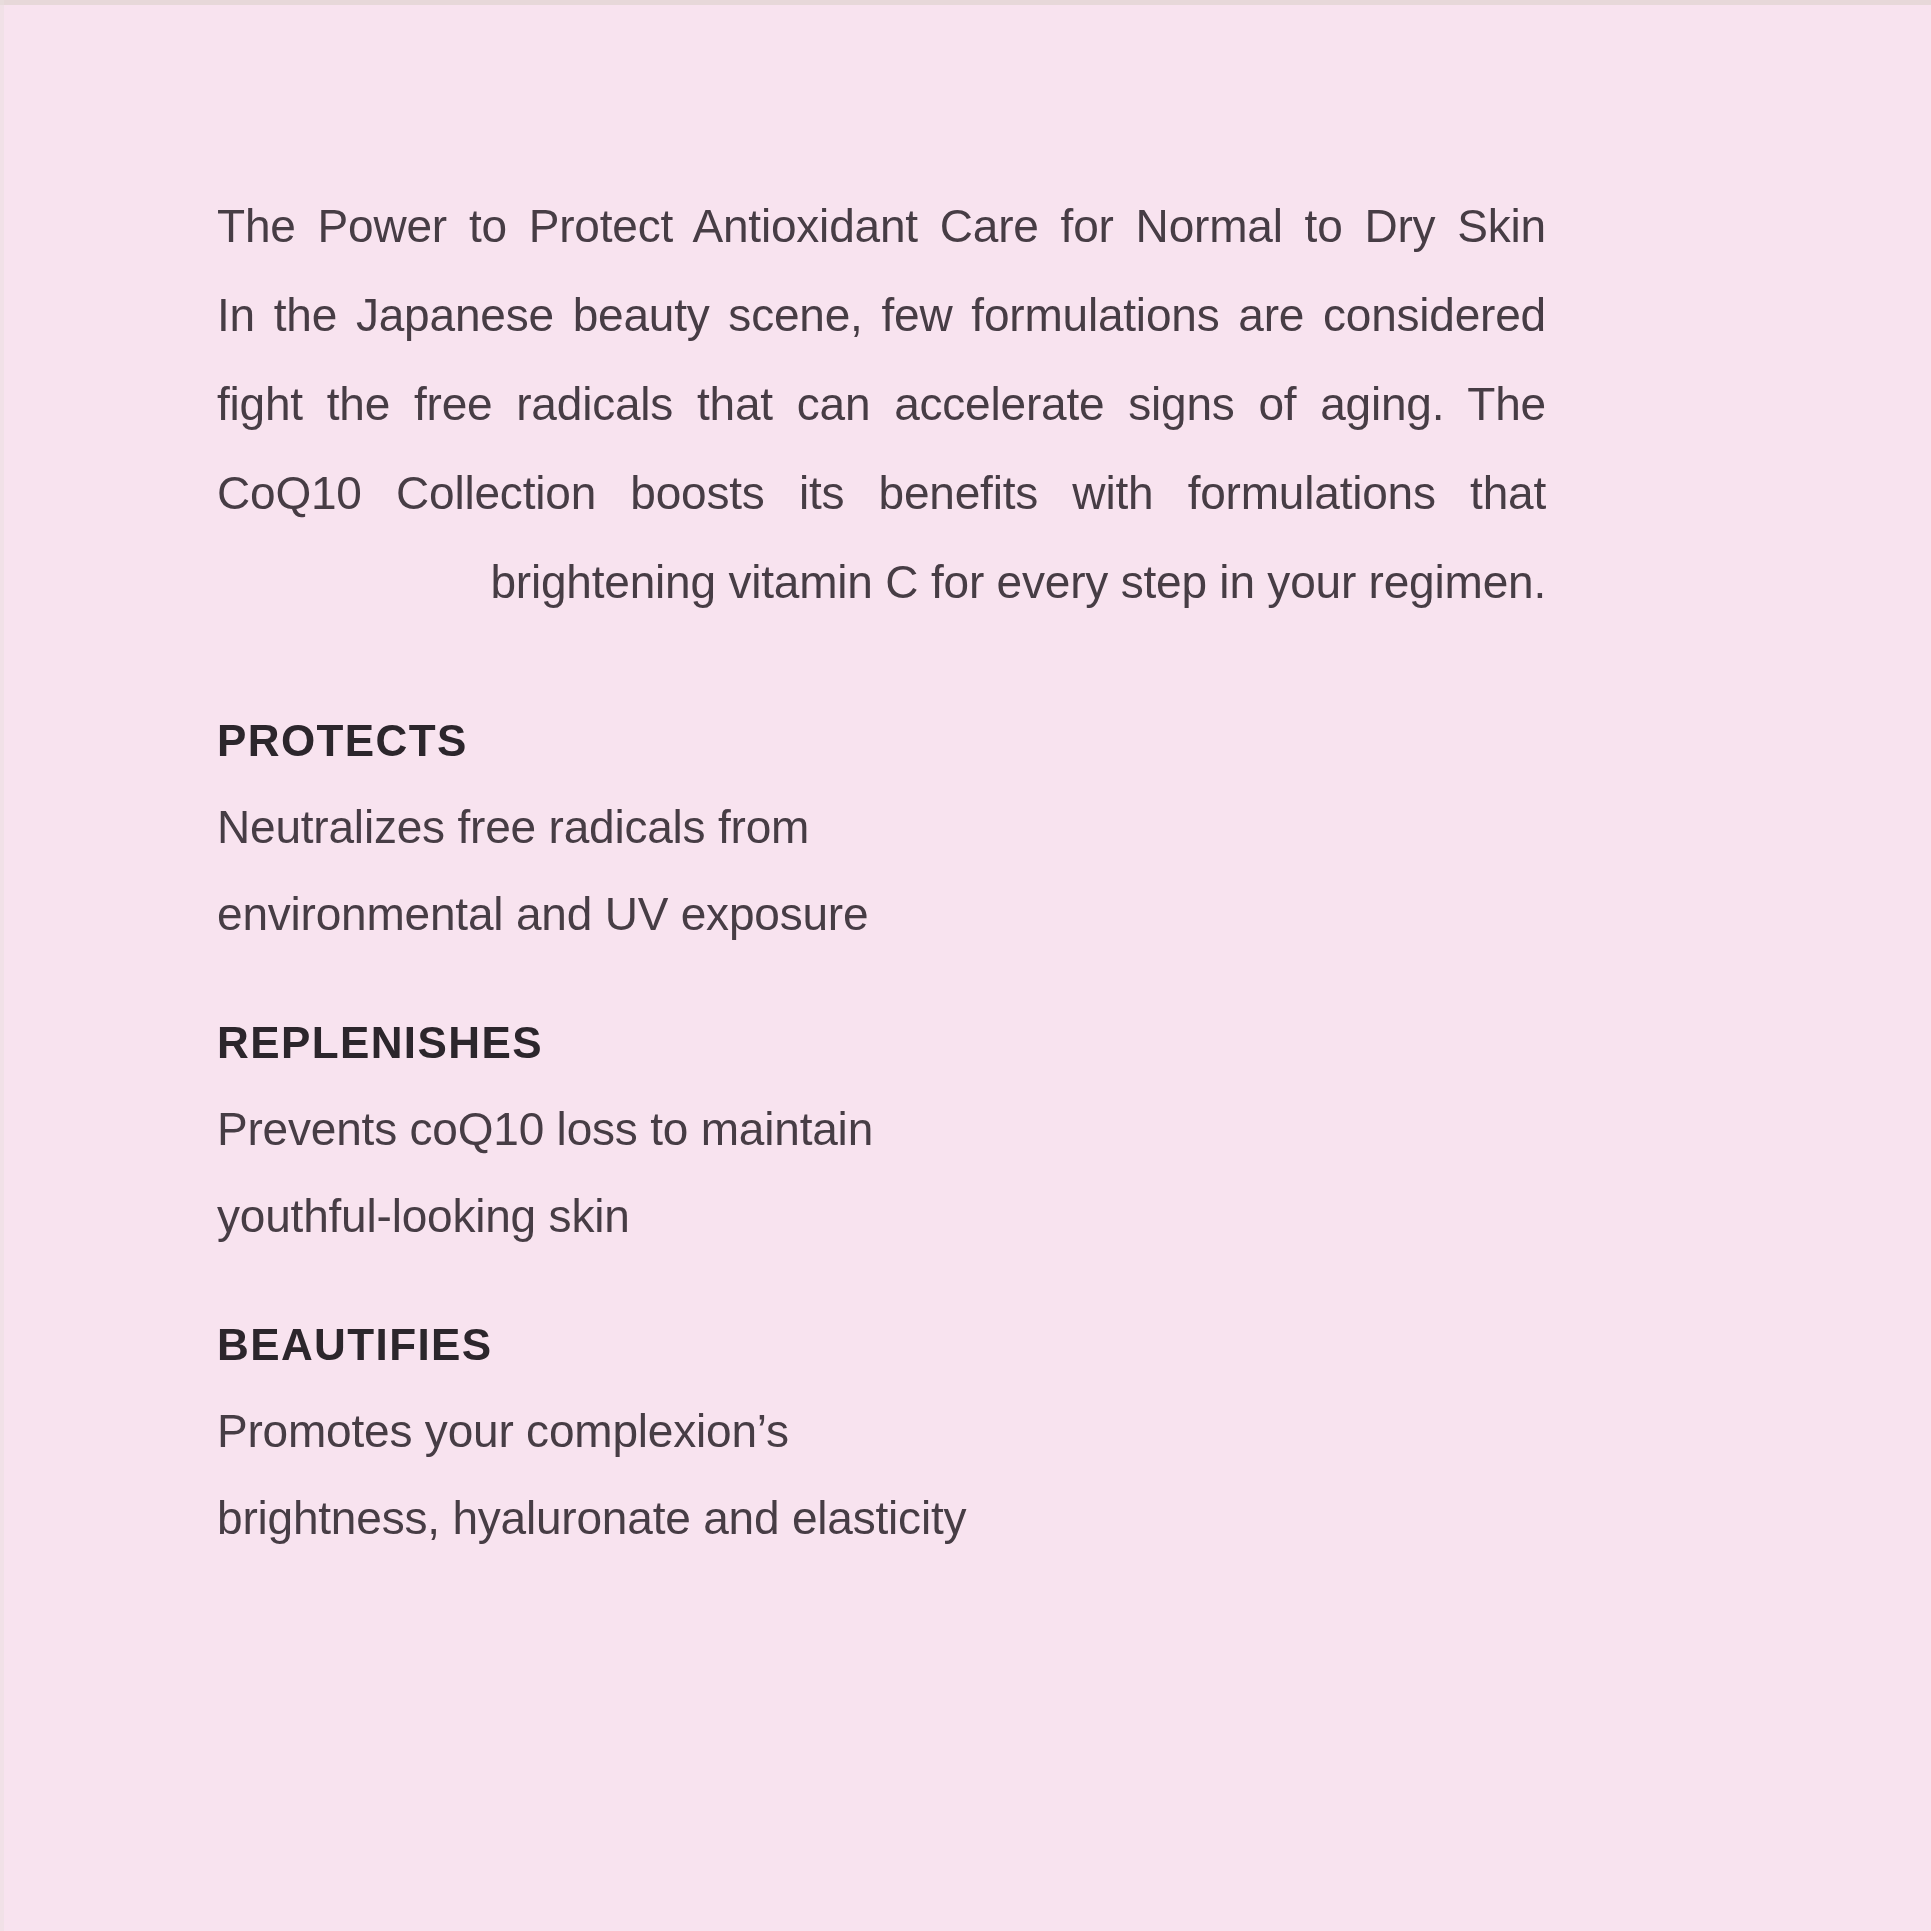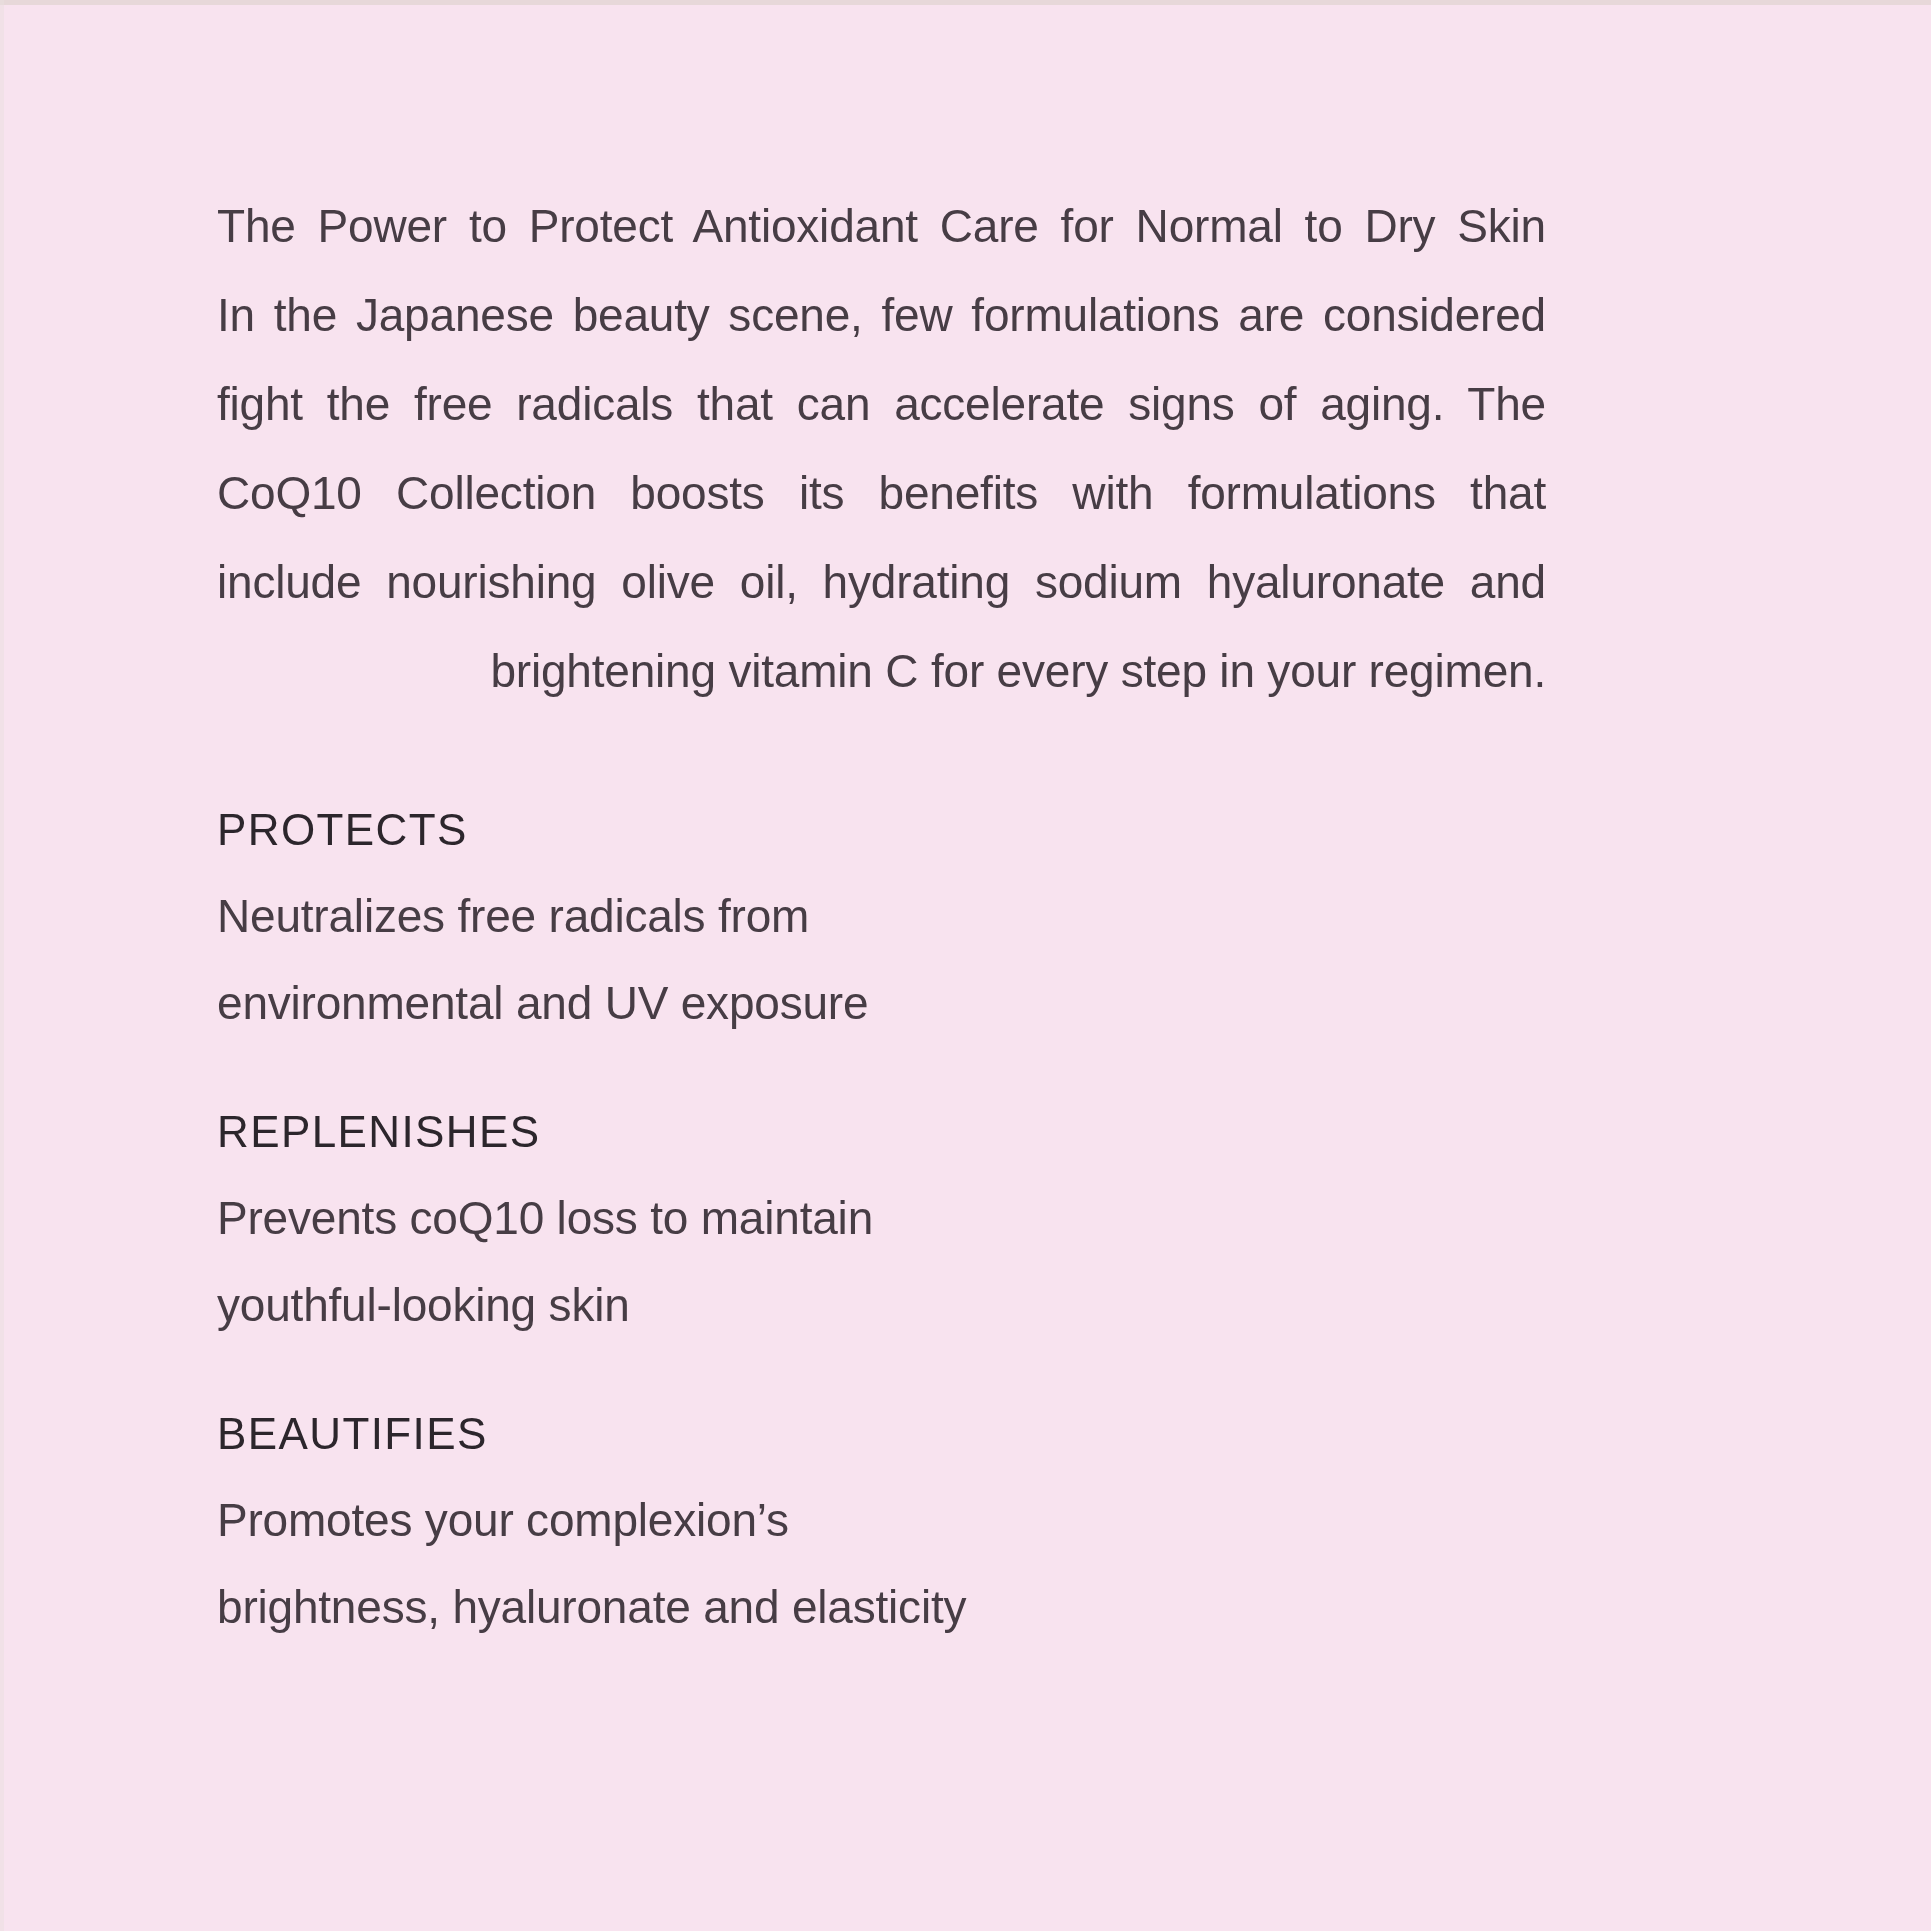--- a/index.html
+++ b/index.html
@@ -54,21 +54,21 @@
   .benefit-first {
     margin-top: 70px;
   }
   .benefit + .benefit {
     margin-top: 41px;
   }
   .benefit h2 {
     margin: 0;
     font-size: 44px;
     line-height: 87px;
-    font-weight: 400;
+    font-weight: 700;
     letter-spacing: 1.4px;
     color: #2c262c;
   }
   .benefit .bline {
     font-size: 46px;
     line-height: 87px;
     letter-spacing: -0.2px;
     font-weight: 400;
     color: #473d45;
   }
@@ -79,21 +79,20 @@
 <div class="page">
 
   <div class="edge-top"></div>
   <div class="edge-left"></div>
 
   <section class="intro">
     <div class="jline">The Power to Protect Antioxidant Care for Normal to Dry Skin</div>
     <div class="jline">In the Japanese beauty scene, few formulations are considered</div>
     <div class="jline">fight the free radicals that can accelerate signs of aging. The</div>
     <div class="jline">CoQ10 Collection boosts its benefits with formulations that</div>
-    <div class="jline">include nourishing olive oil, hydrating sodium hyaluronate and</div>
     <div class="lastline">brightening vitamin C for every step in your regimen.</div>
   </section>
 
   <section class="benefit benefit-first">
     <h2>PROTECTS</h2>
     <div class="bline">Neutralizes free radicals from</div>
     <div class="bline">environmental and UV exposure</div>
   </section>
 
   <section class="benefit">

